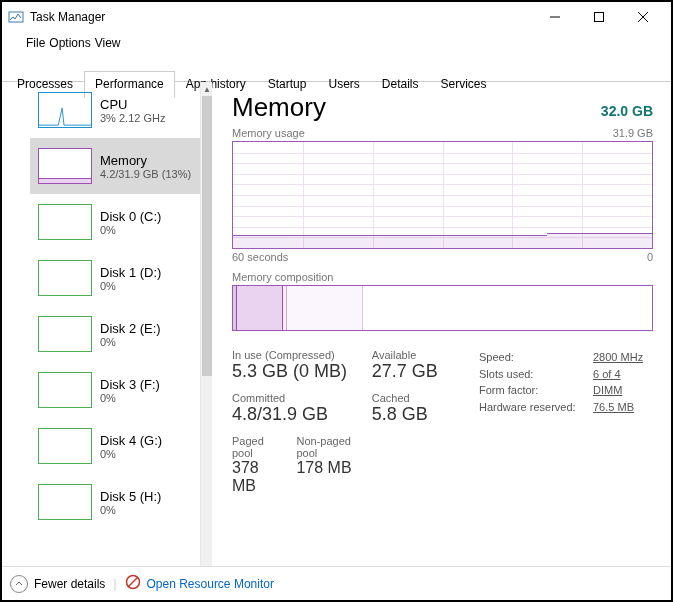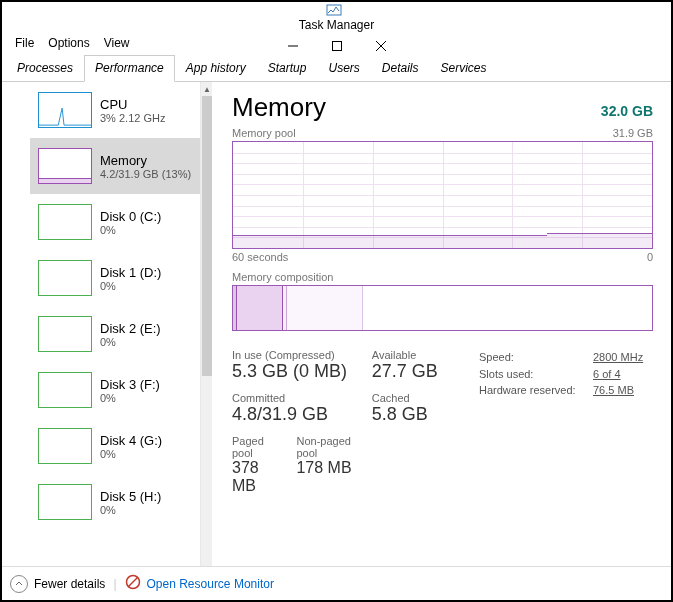--- a/index.html
+++ b/index.html
@@ -1,29 +1,29 @@
 <!DOCTYPE html>
 <html><head>
 <meta charset="utf-8">
 <style>
 * { box-sizing: border-box; margin: 0; padding: 0; font-family: "Segoe UI", Arial, sans-serif; }
 body { background: #fff; width: 673px; height: 602px; border: 2px solid #000; display: flex; flex-direction: column; overflow: hidden; }
 
-.titlebar { height: 30px; display: flex; align-items: center; padding: 0 6px; flex-direction: column; }
+.titlebar { height: 30px; display: flex; align-items: center; padding: 0 6px; }
 .titlebar .app-icon { width: 16px; height: 16px; margin-right: 6px; }
 .titlebar .title { font-size: 12px; flex: 1; }
 .win-btns { display: flex; gap: 0; }
 .win-btn { width: 44px; height: 28px; display: flex; align-items: center; justify-content: center; font-size: 14px; }
 .win-btn svg { pointer-events: none; }
 
-.menubar { height: 22px; display: flex; align-items: center; gap: 14px; padding: 0 13px; font-size: 12px; }
+.menubar { height: 22px; display: flex; align-items: center; gap: 4px; padding: 0 24px; font-size: 12px; }
 .menubar span { cursor: default; }
 
 .tabs { display: flex; border-bottom: 1px solid #ccc; padding: 0 4px; font-size: 12px; }
-.tab { padding: 5px 10px 6px; border: 1px solid transparent; position: relative; top: 1px; cursor: default; font-style: italic; }
+.tab { padding: 5px 10px 6px; border: 1px solid transparent; position: relative; top: 17px; cursor: default; }
 .tab.active { border: 1px solid #ccc; border-bottom: 1px solid #fff; background: #fff; }
 
 .content { flex: 1; display: flex; overflow: hidden; }
 
 .sidebar { width: 210px; display: flex; position: relative; border-right: none; }
 .side-scroll { width: 198px; overflow: hidden; padding-left: 28px; }
 .scrollbar { width: 12px; background: #f0f0f0; position: relative; border-left: 1px solid #e8e8e8; }
 .scroll-arrow { width: 12px; height: 14px; display:flex; align-items:center; justify-content:center; color:#666; font-size:8px;}
 .scroll-thumb { position:absolute; left:1px; width:10px; background:#ccc; }
 
@@ -179,21 +179,21 @@
       <div class="scroll-thumb" style="top:14px;height:280px;"></div>
     </div>
   </div>
 
   <div class="main">
     <div class="hdr">
       <h1>Memory</h1>
       <span class="cap">32.0 GB</span>
     </div>
     <div class="graph-label">
-      <span>Memory pool</span>
+      <span>Memory usage</span>
       <span>31.9 GB</span>
     </div>
     <div class="graph">
       <div class="grid-h" style="top:10%"></div>
         <div class="grid-h" style="top:20%"></div>
         <div class="grid-h" style="top:30%"></div>
         <div class="grid-h" style="top:40%"></div>
         <div class="grid-h" style="top:50%"></div>
         <div class="grid-h" style="top:60%"></div>
         <div class="grid-h" style="top:70%"></div>
@@ -247,20 +247,24 @@
       <div class="col" style="margin-left:23px;">
         <div class="kv">
             <span class="k">Speed:</span>
             <span class="v">2800 MHz</span>
           </div>
         <div class="kv">
             <span class="k">Slots used:</span>
             <span class="v">6 of 4</span>
           </div>
         <div class="kv">
+            <span class="k">Form factor:</span>
+            <span class="v">DIMM</span>
+          </div>
+        <div class="kv">
             <span class="k">Hardware reserved:</span>
             <span class="v">76.5 MB</span>
           </div>
       </div>
     </div>
   </div>
 </div>
 
 <div class="footer">
   <span class="circle-icon">

